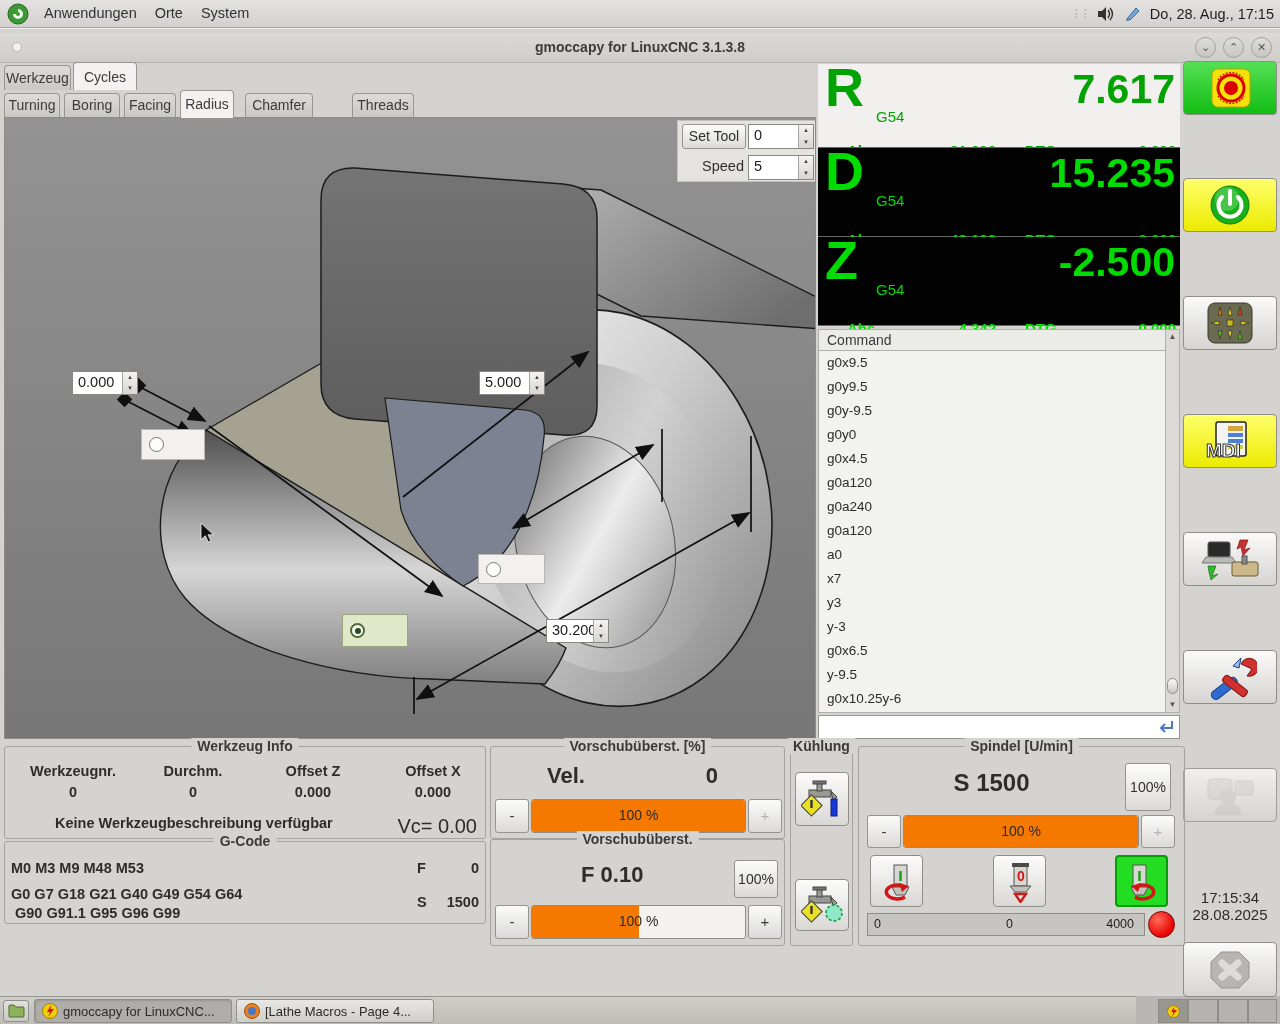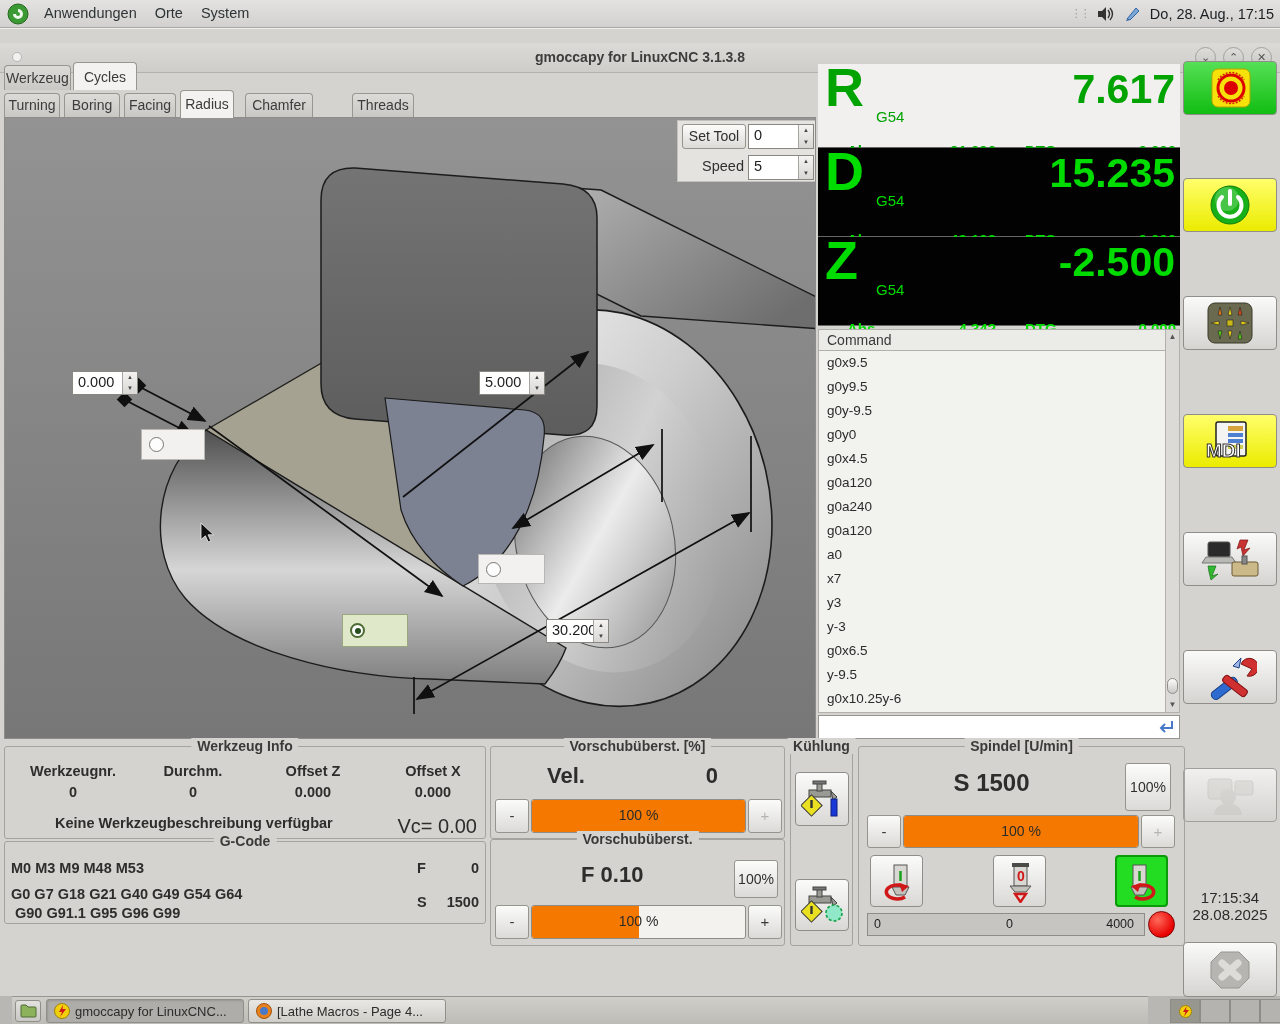--- a/index.html
+++ b/index.html
@@ -9,21 +9,21 @@
 
   
   .top-panel { left:0; top:0; width:1280px; height:28px; background:linear-gradient(#e3e2e0,#d2d1cf); border-bottom:1px solid #a9a8a5; display:flex; align-items:center; }
   .menu-item { font-size:14.5px; color:#2e3436; padding:0 9px; line-height:27px; }
   .panel-right { position:absolute; right:6px; top:0; height:27px; display:flex; align-items:center; gap:8px; }
   .panel-clock { font-size:14.5px; color:#1c1f22; }
   .grip { color:#9a9a97; font-size:11px; letter-spacing:-2px; }
 
   
   .window { left:0; top:28px; width:1280px; height:968px; background:#d5d3cf; border-top:1px solid #efefec; }
-  .titlebar { left:0; top:14px; width:1280px; height:30px; background:linear-gradient(#dbdad7,#cecdc9); border-bottom:1px solid #b3b2ae; }
+  .titlebar { left:0; top:4px; width:1280px; height:30px; background:linear-gradient(#dbdad7,#cecdc9); border-bottom:1px solid #b3b2ae; }
   .win-title { width:100%; text-align:center; font-size:14px; font-weight:bold; color:#3d3d3b; line-height:29px; }
   .win-dot { left:12px; top:9px; width:10px; height:10px; border-radius:50%; background:#f2f1ef; border:1px solid #b7b6b2; }
   .win-controls { right:8px; top:4px; display:flex; gap:7px; }
   .win-btn { width:21px; height:21px; border-radius:50%; background:linear-gradient(#deddda,#c7c6c2); border:1px solid #a2a19d; color:#555; font-size:11px; text-align:center; line-height:19px; }
 
   
   .tab { position:absolute; border:1px solid #98978f; border-bottom:none; border-radius:4px 4px 0 0; background:linear-gradient(#dcdbd8,#c9c8c4); font-size:14px; color:#3c3c3a; text-align:center; }
   .tab.active { background:#f3f2f0; z-index:2; }
   .main-tabs .tab { top:36px; height:25px; line-height:24px; }
   .main-tabs .tab.active { top:33px; height:28px; line-height:28px; }
@@ -86,21 +86,21 @@
   .sl-track { position:relative; flex:1; border:1px solid #8e8d88; border-radius:3px; background:#f3f2ef; overflow:hidden; }
   .sl-fill { position:absolute; left:0; top:0; bottom:0; background:#f57900; }
   .sl-text { position:absolute; inset:0; text-align:center; font-size:14px; color:#2b2b29; padding-top:7px; }
   .icon-btn { position:absolute; border:1px solid #8f8e8a; border-radius:4px; background:linear-gradient(#fbfbfa,#d9d8d5); display:flex; align-items:center; justify-content:center; }
   .icon-btn.active-green { background:#22dd22; border:2px solid #0a9a0a; }
   .rpm-bar { position:absolute; background:#c6c5c2; border:1px solid #8e8d89; font-size:12.5px; color:#1d1d1b; }
   .rpm-bar span { position:absolute; top:3px; }
   .lamp { position:absolute; width:27px; height:27px; border-radius:50%; background:radial-gradient(circle at 35% 32%,#ff6a5a,#e80202 70%); border:1px solid #7c0000; }
 
   
-  .taskbar { left:12px; top:996px; width:1136px; height:28px; background:linear-gradient(#cfcec9,#bdbcb7); border-top:1px solid #96958f;padding-left:16px; }
+  .taskbar { left:0; top:996px; width:1136px; height:28px; background:linear-gradient(#cfcec9,#bdbcb7); border-top:1px solid #96958f;padding-left:16px; }
   .task-btn { position:absolute; top:2px; height:24px; border:1px solid #908f89; border-radius:3px; background:linear-gradient(#e8e7e4,#cfcec9); display:flex; align-items:center; gap:5px; padding:0 7px; font-size:13px; color:#2c2c2a; white-space:nowrap; overflow:hidden; }
   .task-btn.pressed { background:#aeada9; box-shadow:inset 1px 1px 2px #88878292; }
   .ws { position:absolute; top:2px; width:30px; height:24px; background:#b4b3af; border:1px solid #8d8c86; }
   .ws.active { background:#97968f; }
 </style>
 </head>
 <body>
 
 <div class="desktop">
 

